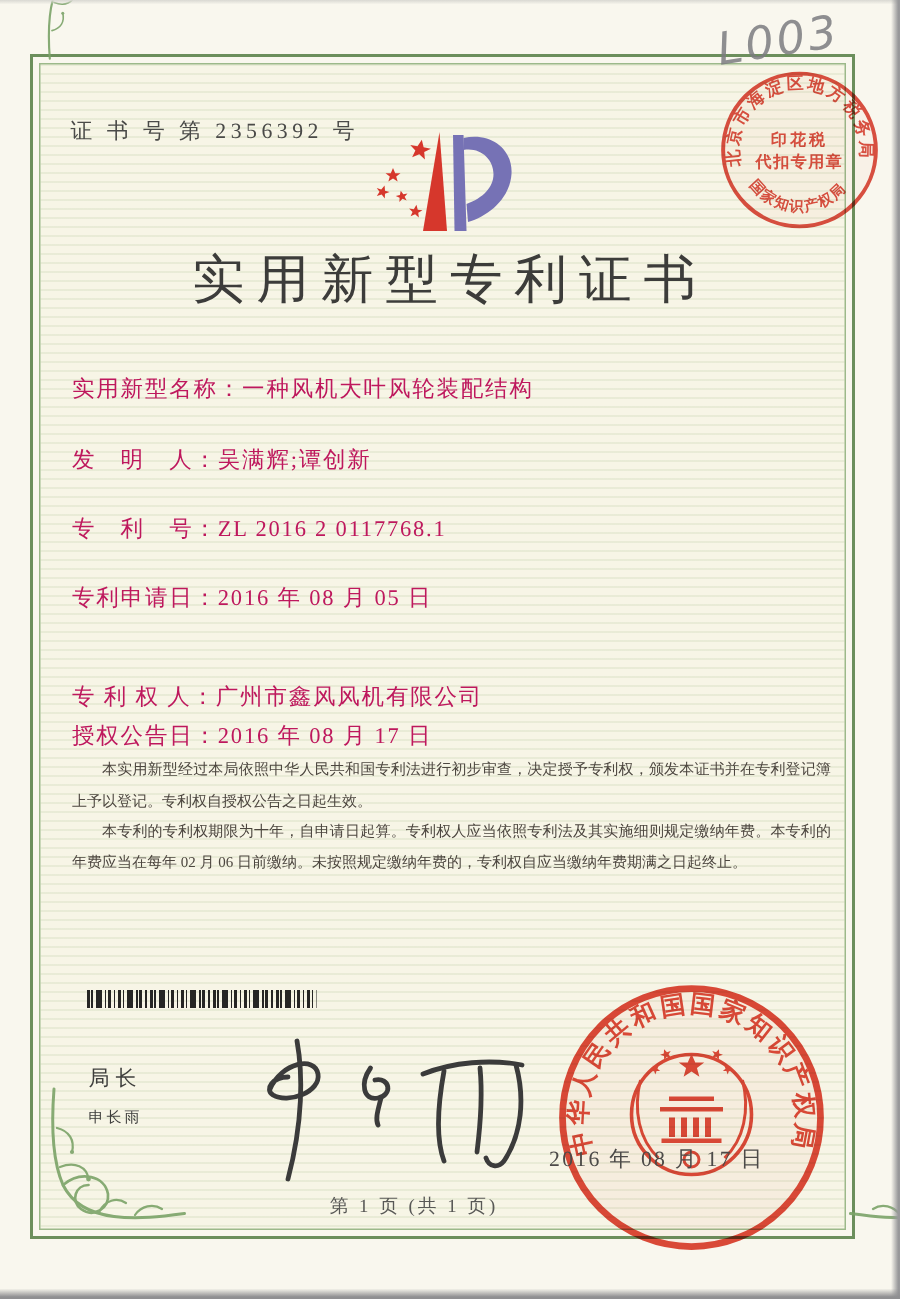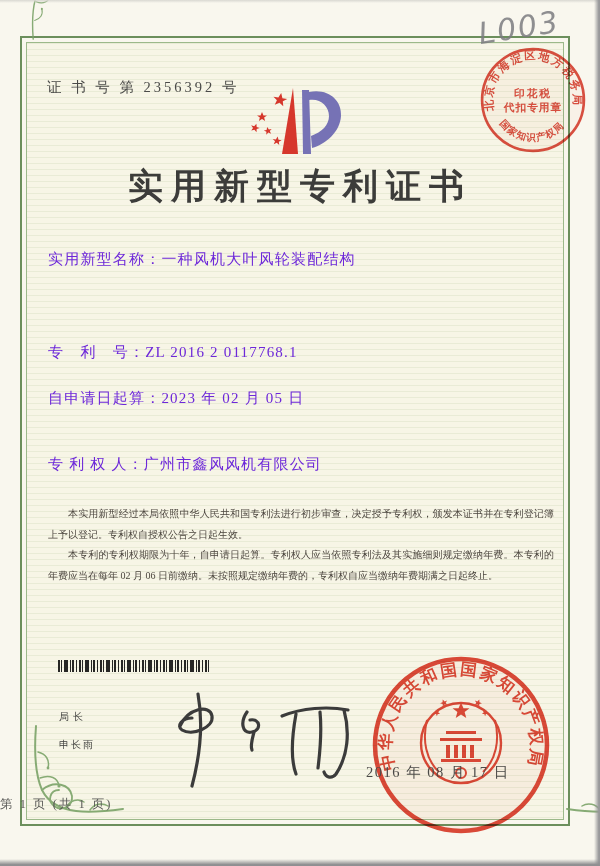--- a/index.html
+++ b/index.html
@@ -37,46 +37,46 @@
     font-family:"DejaVu Sans", sans-serif;font-style:italic;
     transform:rotate(-9deg);opacity:.85;z-index:6;letter-spacing:2px;}
 
   .stamp{mix-blend-mode:multiply;position:absolute;z-index:10;}
   .tax-stamp{left:477px;top:44px;width:112px;height:112px;}
   .office-seal{left:366px;top:650px;width:190px;height:190px;}
 
   .logo{position:absolute;left:248px;top:88px;width:100px;height:90px;z-index:5;}
 
   .title{position:absolute;left:0;top:163px;width:100%;text-align:center;
-    font-size:35px;color:#3c3c3a;font-weight:700;letter-spacing:8px;z-index:5;}
-
-  .field{position:absolute;left:48px;font-size:15px;color:#6d28d9;
+    font-size:35px;color:#3c3c3a;font-weight:400;letter-spacing:8px;z-index:5;}
+
+  .field{position:absolute;left:48px;font-size:15px;color:#be185d;
     letter-spacing:1.2px;white-space:nowrap;z-index:5;}
   .f0{top:250px;} .f1{top:297px;} .f2{top:343px;} .f3{top:389px;}
   .f4{top:455px;} .f5{top:481px;}
 
   .body-text{position:absolute;left:48px;top:504px;width:506px;z-index:5;
     font-size:10px;line-height:20.5px;color:#4c463f;text-align:justify;}
   .body-text p{margin:0;text-indent:2em;}
 
   .barcode{position:absolute;left:58px;top:660px;width:153px;height:12px;z-index:5;
     background-image:
       repeating-linear-gradient(90deg,#262624 0 1px,rgba(0,0,0,0) 1px 3px),
       repeating-linear-gradient(90deg,#262624 0 2px,rgba(0,0,0,0) 2px 7px);}
 
-  .director-title{position:absolute;left:59px;top:710px;font-size:10px;color:#3e3e3c;
+  .director-title{position:absolute;left:59px;top:710px;font-size:14px;color:#3e3e3c;
     letter-spacing:4px;z-index:5;}
   .director-name{position:absolute;left:59px;top:738px;font-size:10px;color:#3e3e3c;
     letter-spacing:2px;z-index:5;}
   .signature{position:absolute;left:152px;top:686px;width:212px;height:110px;z-index:6;}
 
   .seal-date{position:absolute;left:366px;top:763px;font-size:14.5px;color:#4c4a48;
     letter-spacing:1.5px;z-index:12;}
 
-  .footer{position:absolute;left:0;top:796px;width:552px;
+  .footer{position:absolute;left:0;top:796px;width:552px;text-align:center;
     font-size:12.5px;color:#585856;letter-spacing:2px;z-index:5;}
 </style>
 </head>
 <body>
 
 <svg width="0" height="0" style="position:absolute" aria-hidden="true">
   <defs>
     <polygon id="star5" points="0,-10 2.94,-3.09 10,-3.09 4.28,1.18 6.18,8.09 0,4 -6.18,8.09 -4.28,1.18 -10,-3.09 -2.94,-3.09"></polygon>
     <g id="flourish" fill="none" stroke="#7ba368" stroke-width="2" stroke-linecap="round">
       <path d="M10,4 C8,30 9,52 16,68 C22,80 34,87 50,89 C66,91 82,89 97,87"></path>
@@ -134,23 +134,25 @@
     <use href="#star5" transform="translate(32,12) scale(0.7) rotate(10)" fill="#d6372c"></use>
     <use href="#star5" transform="translate(14,29) scale(0.5)" fill="#d6372c"></use>
     <use href="#star5" transform="translate(7,40) scale(0.45) rotate(18)" fill="#d6372c"></use>
     <use href="#star5" transform="translate(20,43) scale(0.4) rotate(-12)" fill="#d6372c"></use>
     <use href="#star5" transform="translate(29,53) scale(0.45) rotate(8)" fill="#d6372c"></use>
   </svg>
 
   <div class="title">实用新型专利证书</div>
 
   <div class="field f0"><span>实用新型名称：</span><span>一种风机大叶风轮装配结构</span></div>
+  <div class="field f1"><span>发　明　人：</span><span>吴满辉;谭创新</span></div>
   <div class="field f2"><span>专　利　号：</span><span>ZL 2016 2 0117768.1</span></div>
-  <div class="field f3"><span>自申请日起算：</span><span>2023 年 02 月 05 日</span></div>
+  <div class="field f3"><span>专利申请日：</span><span>2016 年 08 月 05 日</span></div>
   <div class="field f4"><span>专 利 权 人：</span><span>广州市鑫风风机有限公司</span></div>
+  <div class="field f5"><span>授权公告日：</span><span>2016 年 08 月 17 日</span></div>
 
   <div class="body-text">
     <p>本实用新型经过本局依照中华人民共和国专利法进行初步审查，决定授予专利权，颁发本证书并在专利登记簿上予以登记。专利权自授权公告之日起生效。</p>
     <p>本专利的专利权期限为十年，自申请日起算。专利权人应当依照专利法及其实施细则规定缴纳年费。本专利的年费应当在每年 02 月 06 日前缴纳。未按照规定缴纳年费的，专利权自应当缴纳年费期满之日起终止。</p>
   </div>
 
   <div class="barcode"></div>
 
   <div class="director-title">局长</div>
   <div class="director-name">申长雨</div>

